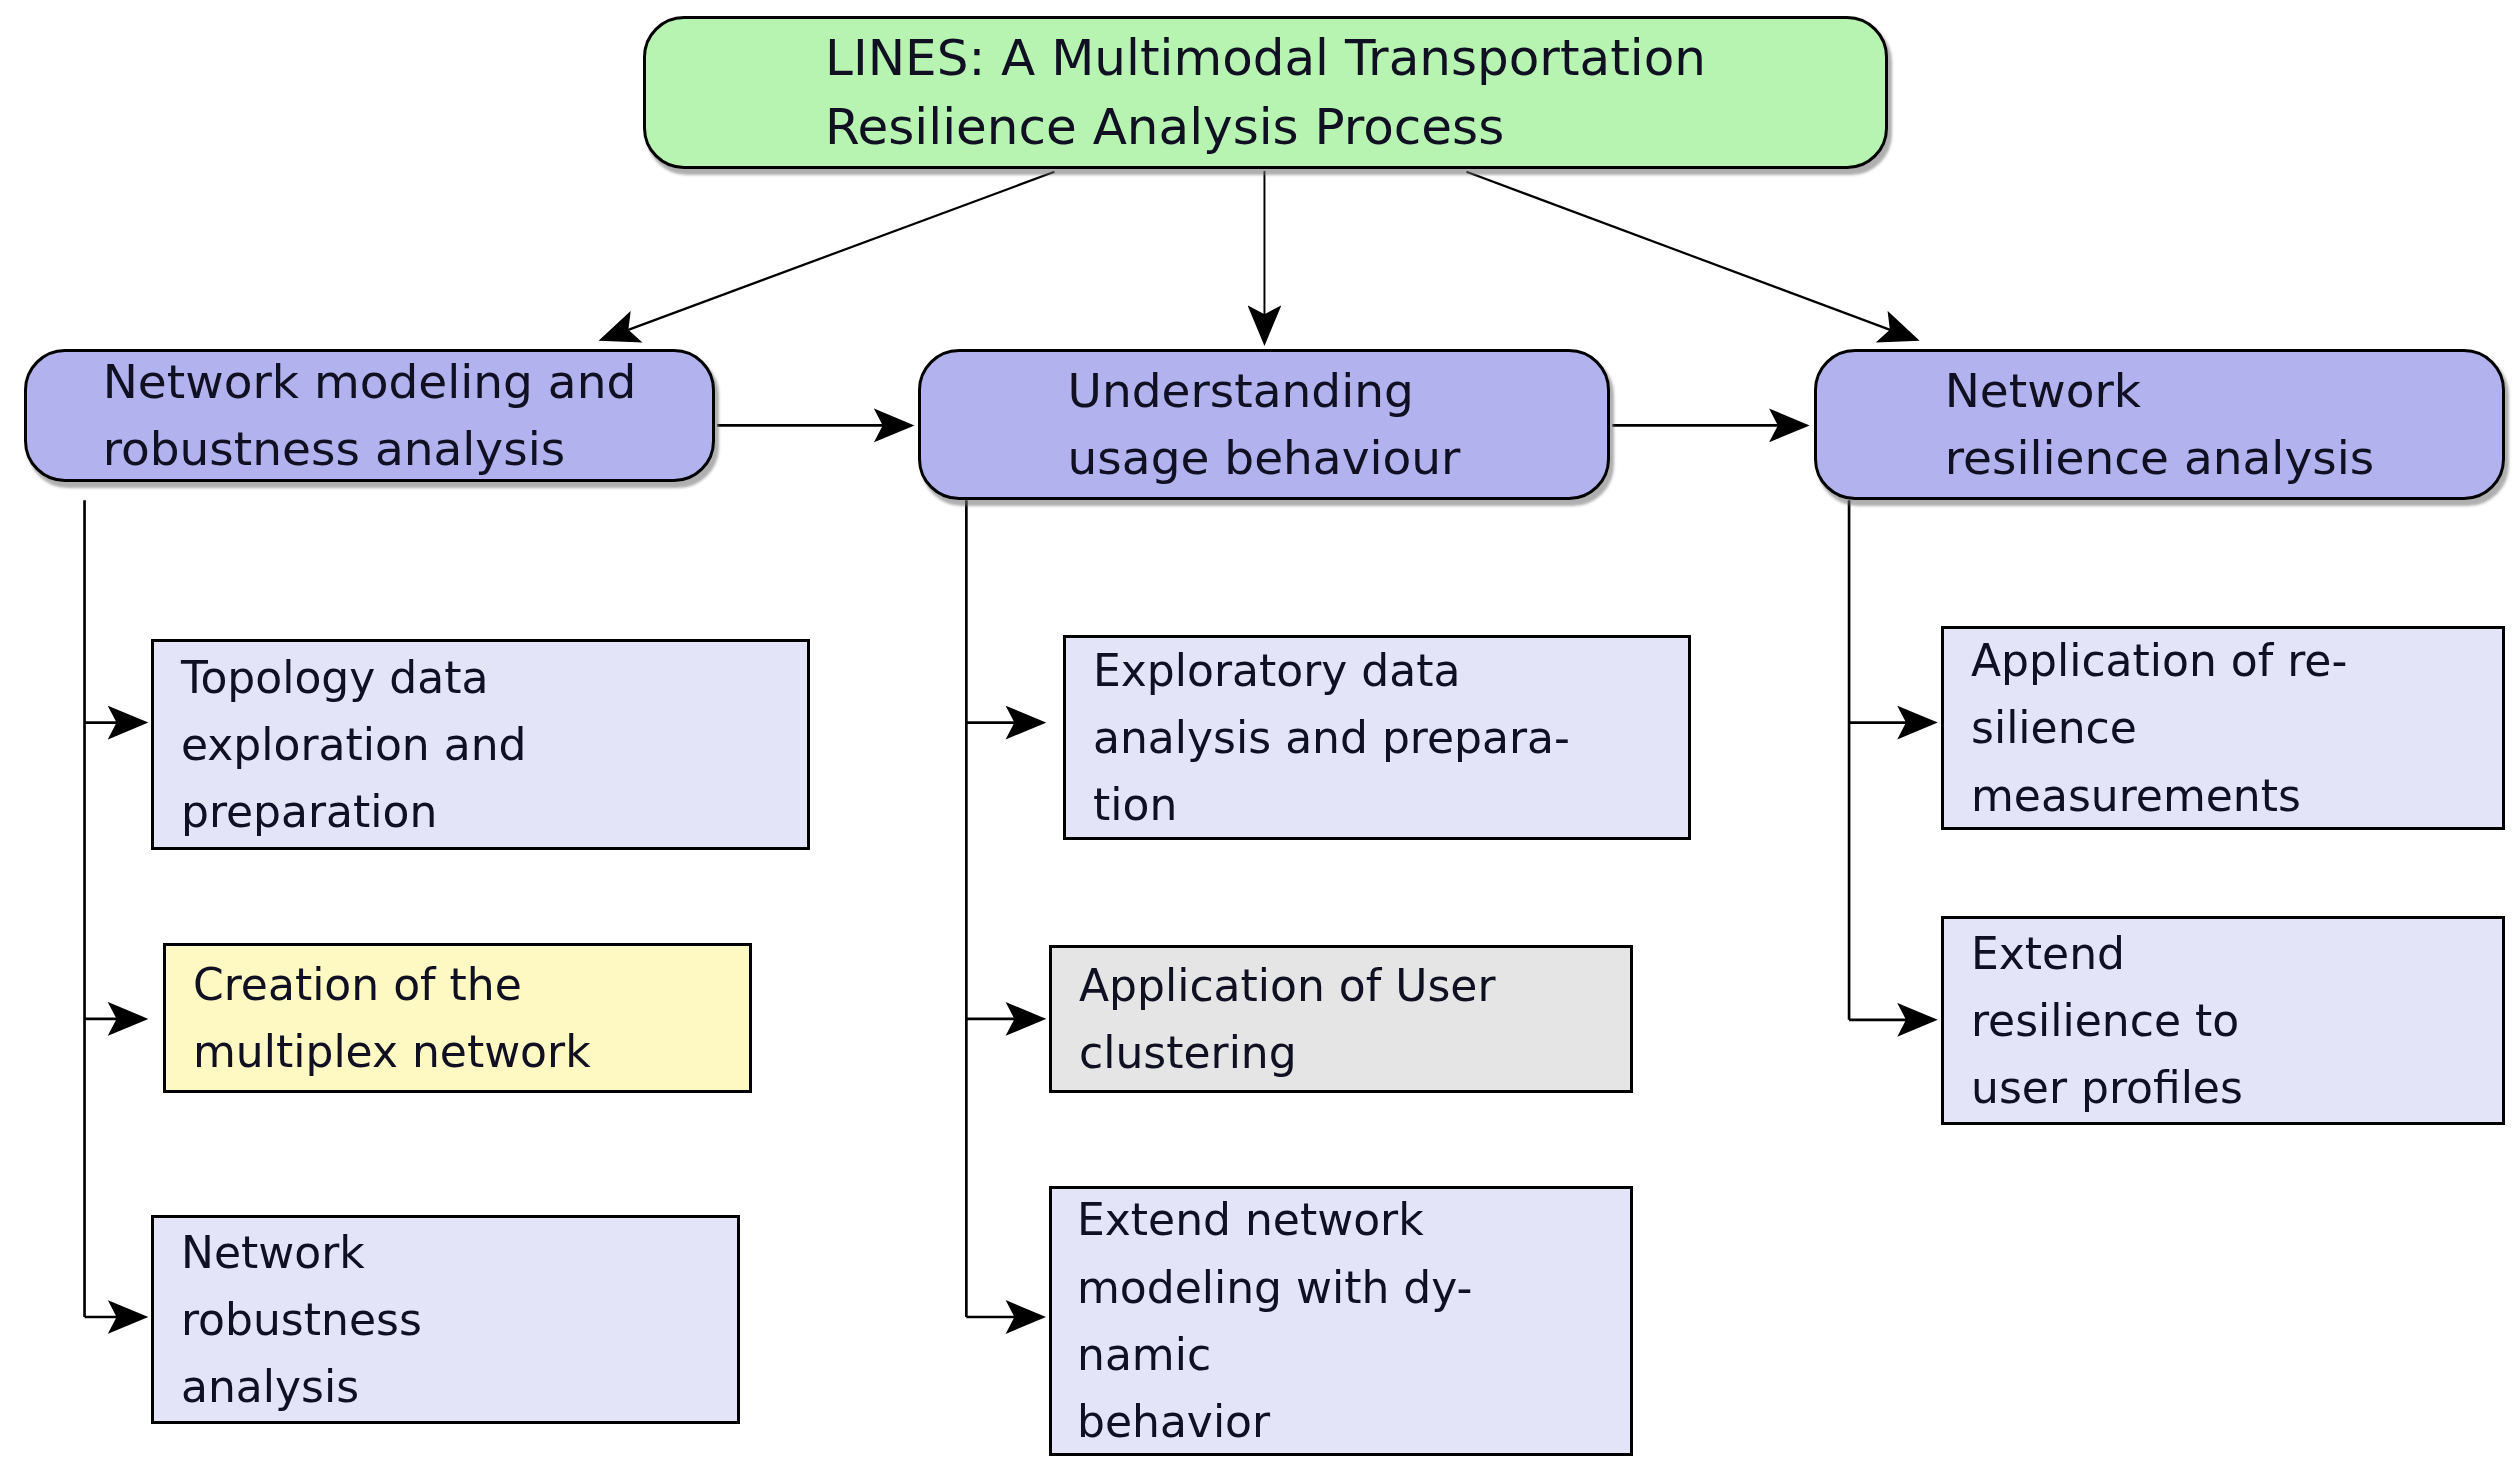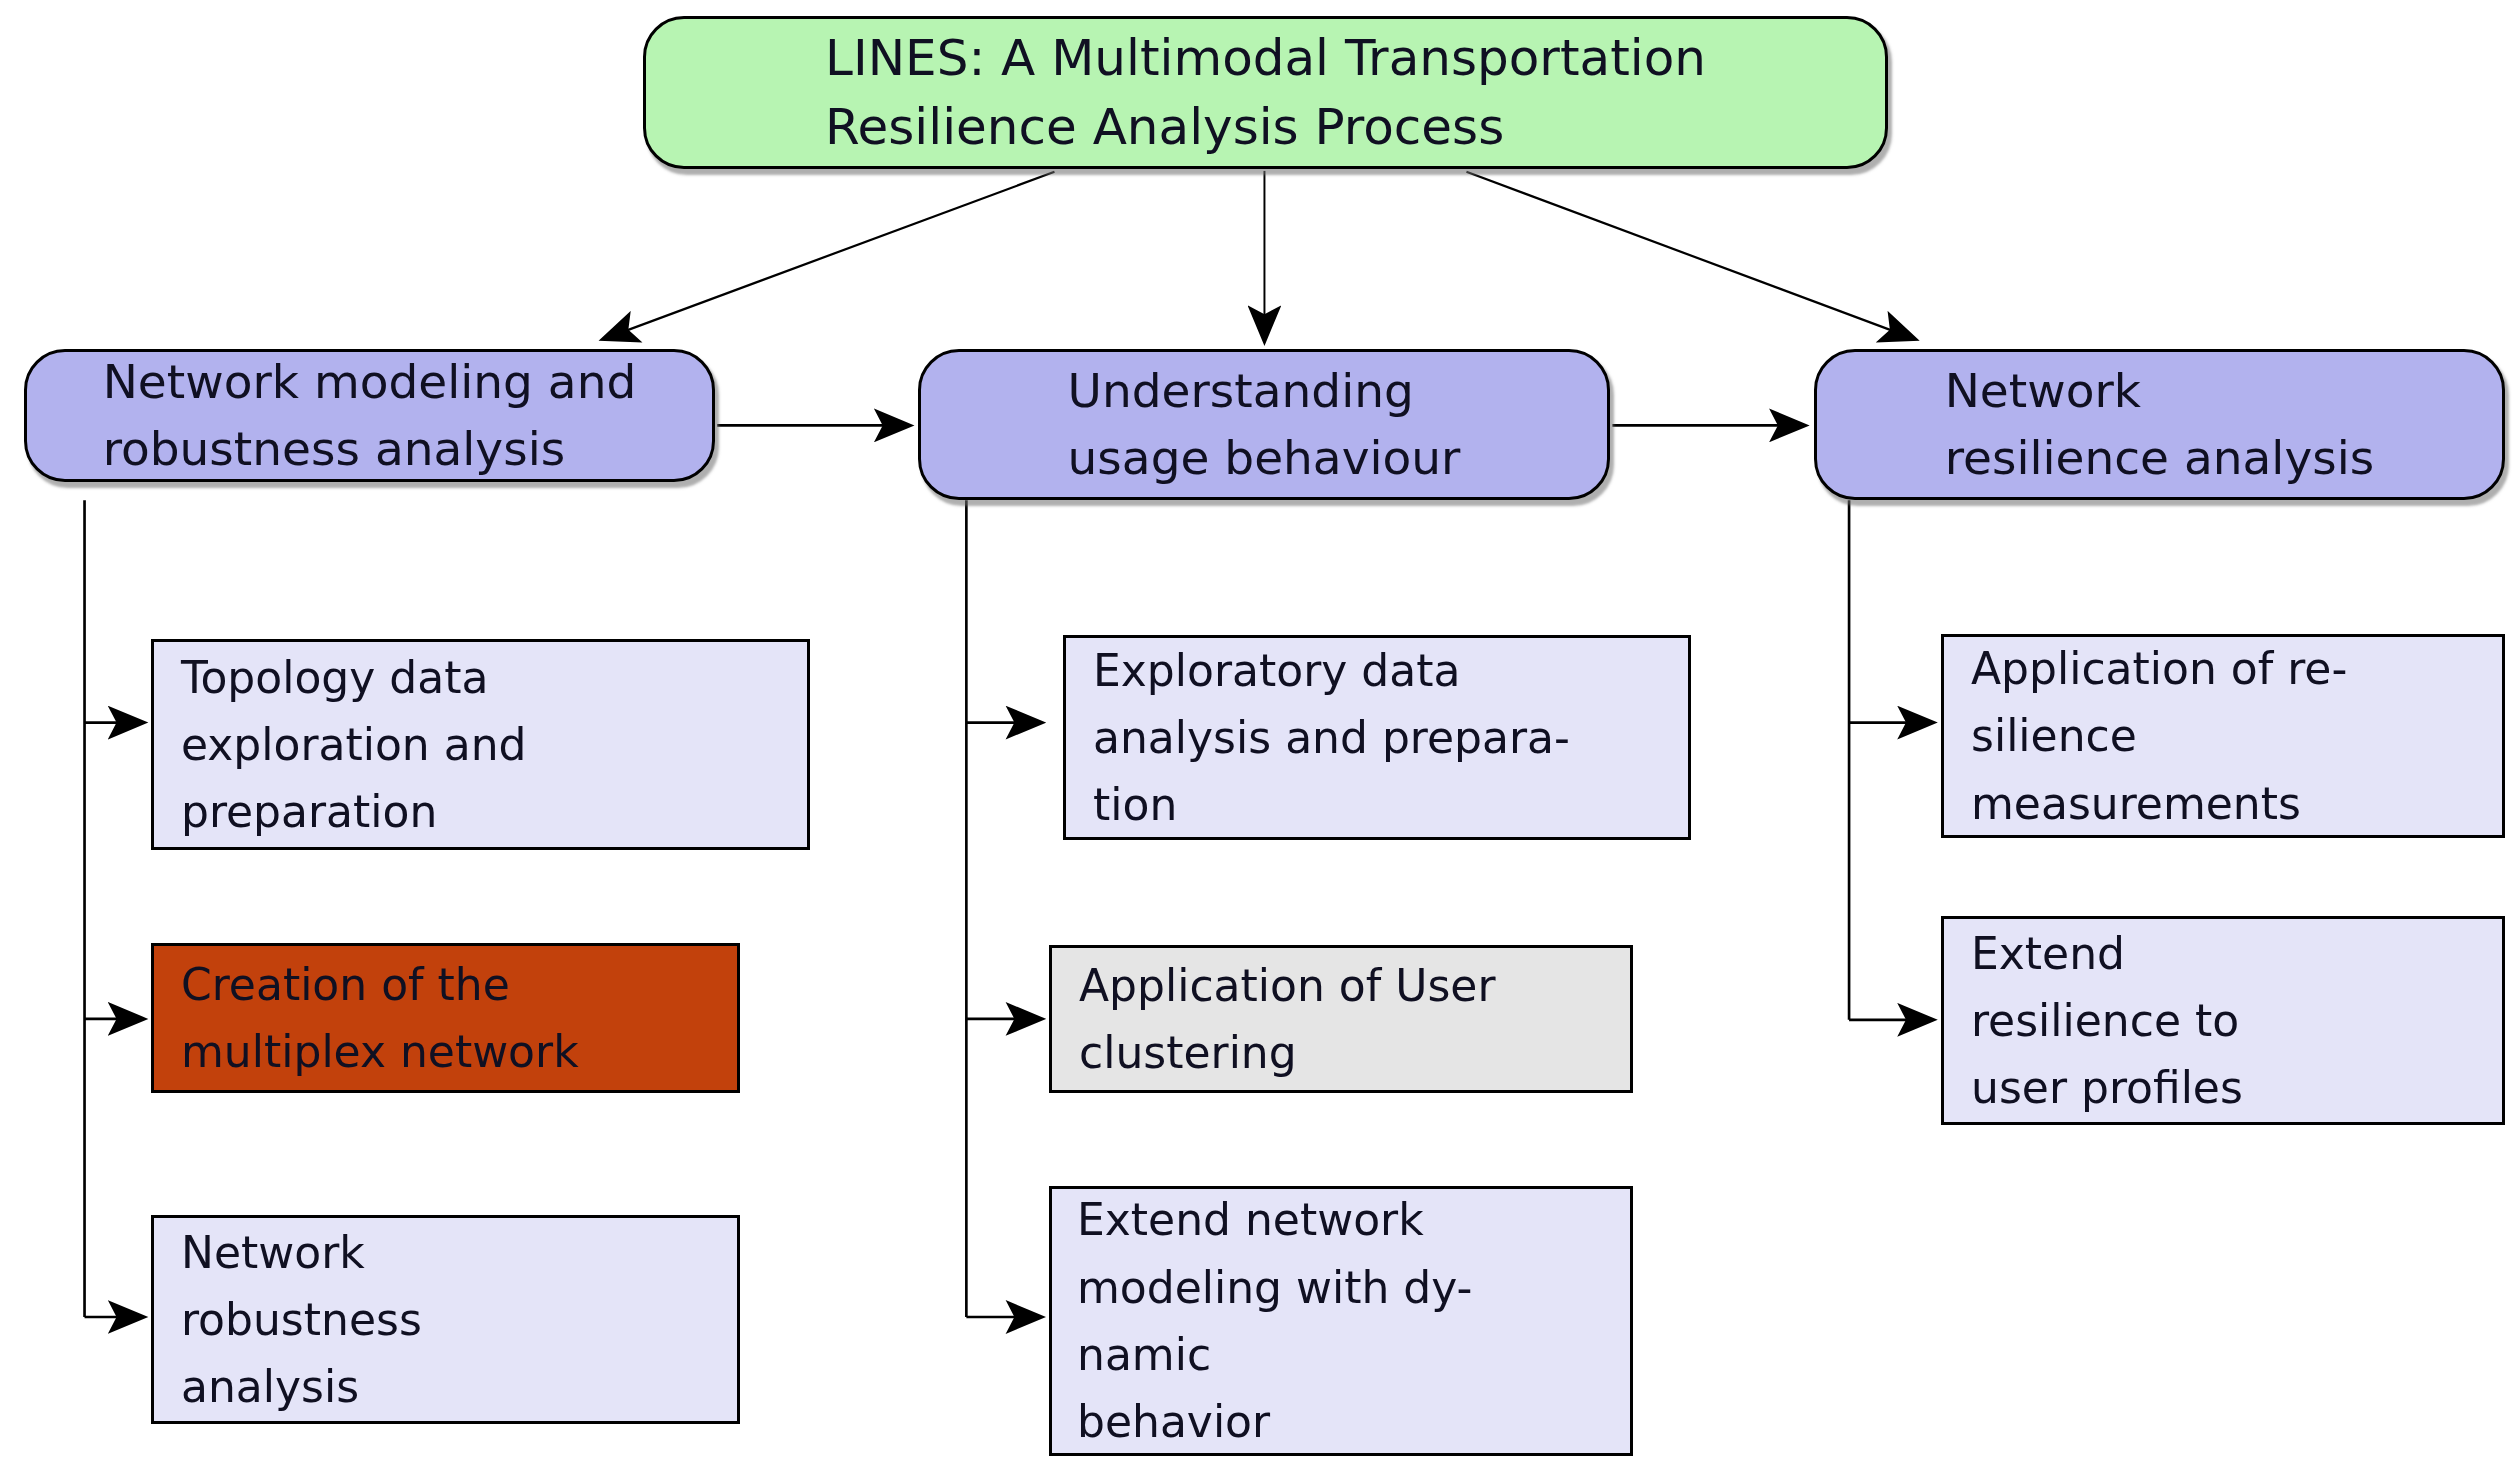--- a/index.html
+++ b/index.html
@@ -59,21 +59,21 @@
     justify-content: flex-start;
     text-align: left;
     padding: 5.3px 16px 5.3px 27px;
   }
   #child-1-1 { left: 151px;  top: 627px;  width: 659px; height: 211px; margin-top: 12px; }
   #child-1-2 { left: 151px;  top: 943px; width: 589px; height: 150px; }
   #child-1-3 { left: 151px;  top: 1215px; width: 589px; height: 209px; }
   #child-2-1 { left: 1063px; top: 627px;  width: 628px; height: 205px; margin-top: 8px; }
   #child-2-2 { left: 1049px; top: 945px; width: 584px; height: 148px; }
   #child-2-3 { left: 1049px; top: 1186px; width: 584px; height: 270px; padding-left: 25px; }
-  #child-3-1 { left: 1941px; top: 626px;  width: 564px; height: 204px; margin-top: 8px; }
+  #child-3-1 { left: 1941px; top: 626px;  width: 564px; height: 204px; }
   #child-3-2 { left: 1941px; top: 916px; width: 564px; height: 209px; }
 </style>
 </head>
 <body>
 
 <div id="canvas">
 
   <svg id="connectors" viewBox="0 0 2823 1644" xmlns="http://www.w3.org/2000/svg">
     <defs>
       <marker id="ah" viewBox="0 0 12 10" markerWidth="46" markerHeight="38" refX="10.5" refY="5" orient="auto" markerUnits="userSpaceOnUse">
@@ -119,21 +119,21 @@
   <div class="node rounded parent-node" id="parent-1" style="background: rgb(178, 178, 238);">Network modeling and
 robustness analysis</div>
   <div class="node rounded parent-node" id="parent-2" style="background: rgb(178, 178, 238);">Understanding
 usage behaviour</div>
   <div class="node rounded parent-node" id="parent-3" style="background: rgb(178, 178, 238);">Network
 resilience analysis</div>
 
   <div class="node child-node" id="child-1-1" style="background: rgb(228, 228, 248);">Topology data
 exploration and
 preparation</div>
-  <div class="node child-node" id="child-1-2" style="background: #c2410c;">Creation of the
+  <div class="node child-node" id="child-1-2" style="background: #fef9c3; margin-left: 12px;">Creation of the
 multiplex network</div>
   <div class="node child-node" id="child-1-3" style="background: rgb(228, 228, 248);">Network
 robustness
 analysis</div>
 
   <div class="node child-node" id="child-2-1" style="background: rgb(228, 228, 248);">Exploratory data
 analysis and prepara-
 tion</div>
   <div class="node child-node" id="child-2-2" style="background: #e5e5e5;">Application of User
 clustering</div>

